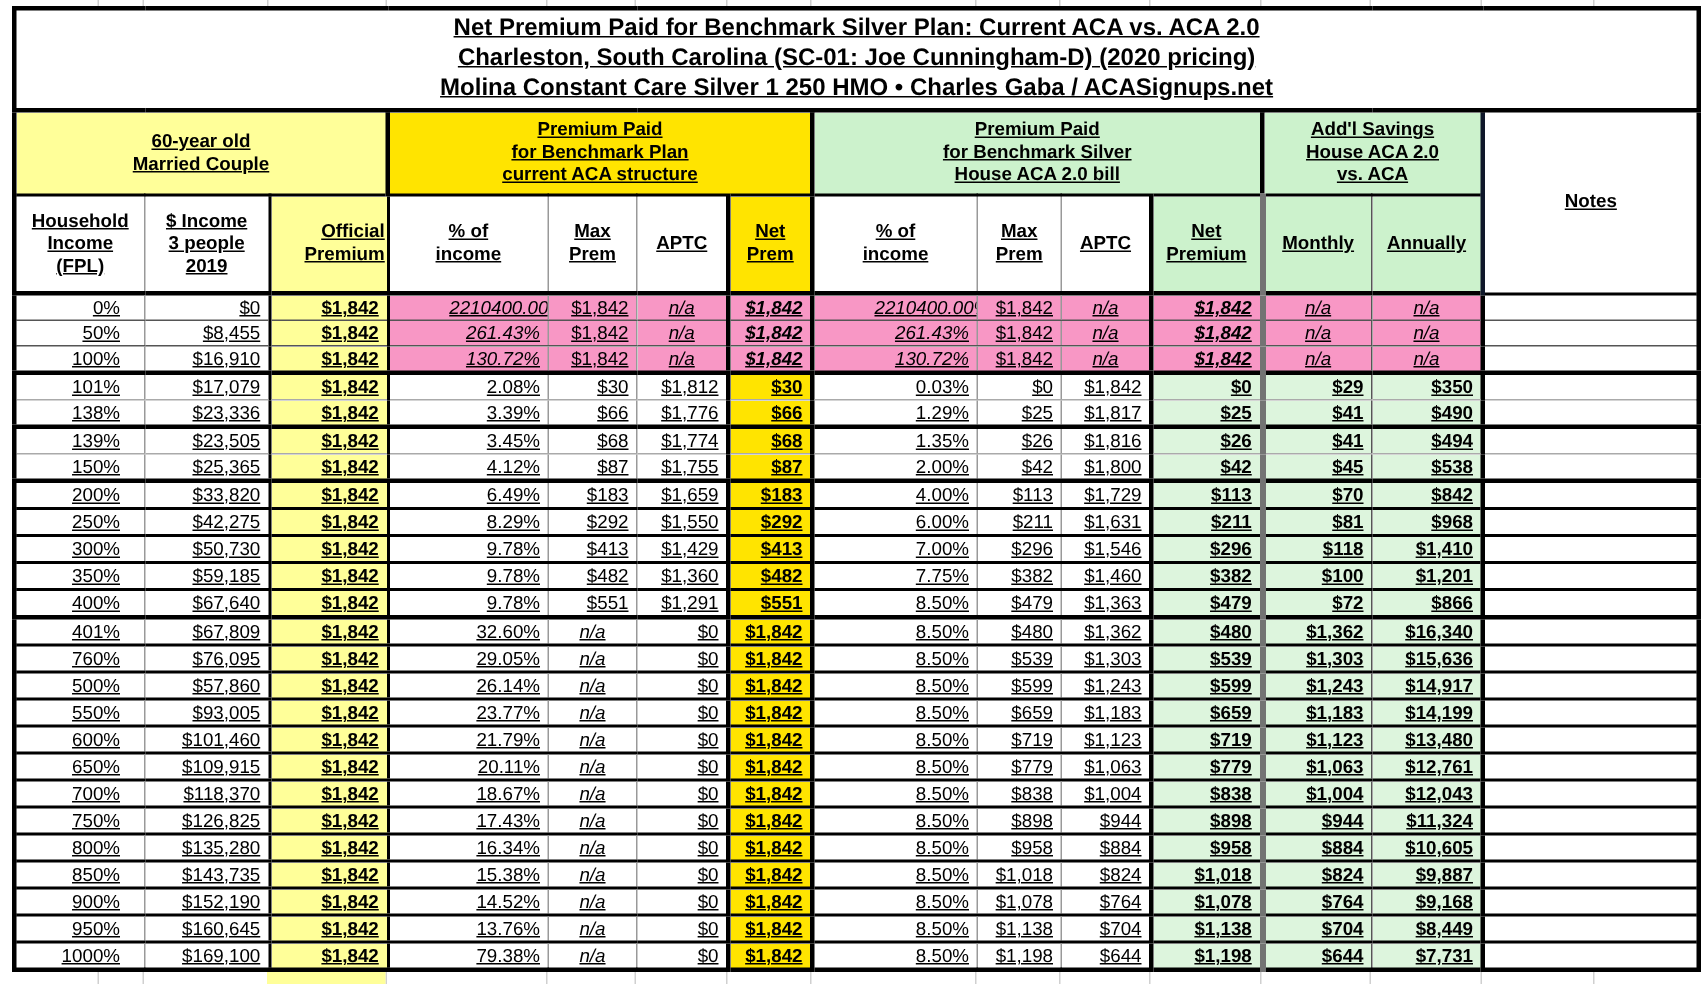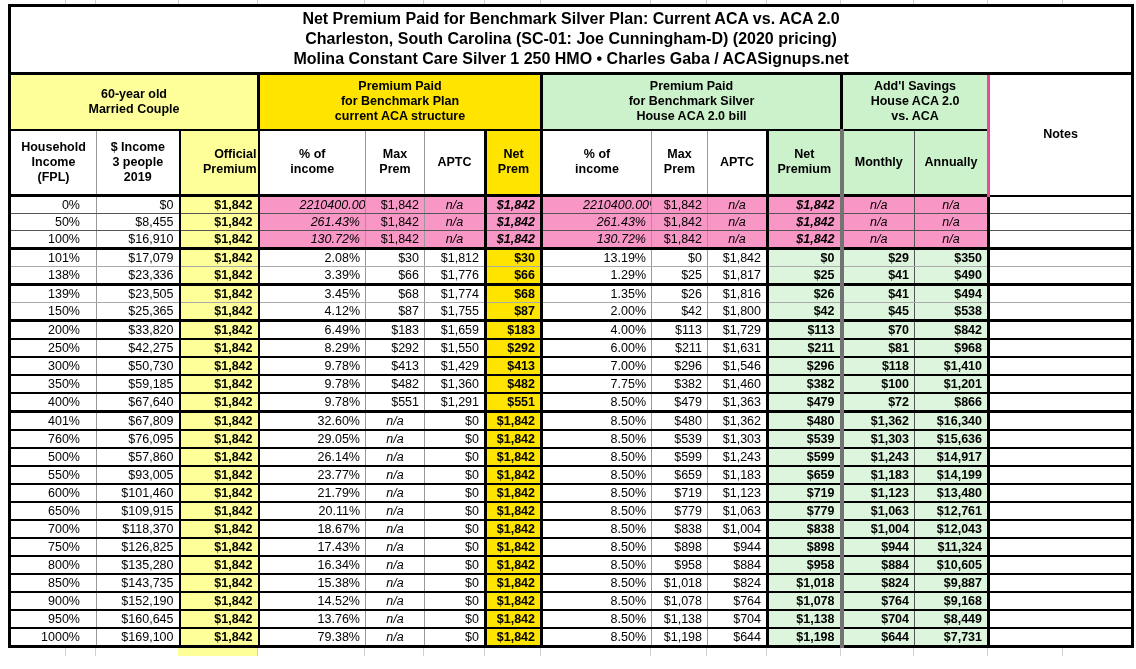--- a/index.html
+++ b/index.html
@@ -4,21 +4,21 @@
 <style>
   * { box-sizing: border-box; }
   html, body {
     margin: 0; padding: 0;
     width: 1136px; height: 669px;
     background: #fff;
     font-family: "Liberation Sans", sans-serif;
     color: #000;
     overflow: hidden;
   }
-  .sheet { position: relative; width: 1136px; }
+  .sheet { position: relative; width: 1136px; text-decoration: underline; }
   .gridstrip { position: relative; width: 1136px; }
   .gridstrip.top { height: 4px; }
   .gridstrip.bottom { height: 8px; }
   .gridstrip .gl {
     position: absolute; top: 0; bottom: 0; width: 1px;
     background: var(--gridline);
   }
   .gridstrip .yellow-stub {
     position: absolute; top: 0; bottom: 0;
     background: var(--paleyellow);
@@ -56,21 +56,21 @@
     line-height: 15px;
     white-space: pre-line;
     height: 56px;
     padding: 2px;
     border-bottom: 2px solid #000;
   }
   .g-demo  { background: var(--paleyellow); font-size: 15px; line-height: 19px; }
   .g-aca   { background: var(--gold);        border-left: 3px solid #000; }
   .g-house { background: var(--headergreen); border-left: 3px solid #000; }
   .g-save  { background: var(--headergreen); border-left: 3px solid #000; }
-  .g-notes { background: #fff;               border-left: 3px solid #ec4899;
+  .g-notes { background: #fff;               border-left: 3px solid #0f172a;
              vertical-align: middle; border-bottom: 3px solid #000; }
 
   
   .head-row td {
     text-align: center;
     vertical-align: middle;
     font-weight: bold;
     font-size: 12.5px;
     line-height: 15px;
     white-space: pre-line;
@@ -273,21 +273,21 @@
           <td class="c13"></td>
         </tr>
         <tr class="tbg">
           <td class="c0">101%</td>
           <td class="c1">$17,079</td>
           <td class="c2">$1,842</td>
           <td class="c3">2.08%</td>
           <td class="c4">$30</td>
           <td class="c5">$1,812</td>
           <td class="c6">$30</td>
-          <td class="c7">13.19%</td>
+          <td class="c7">0.03%</td>
           <td class="c8">$0</td>
           <td class="c9">$1,842</td>
           <td class="c10">$0</td>
           <td class="c11">$29</td>
           <td class="c12">$350</td>
           <td class="c13"></td>
         </tr>
         <tr class="hb">
           <td class="c0">138%</td>
           <td class="c1">$23,336</td>

